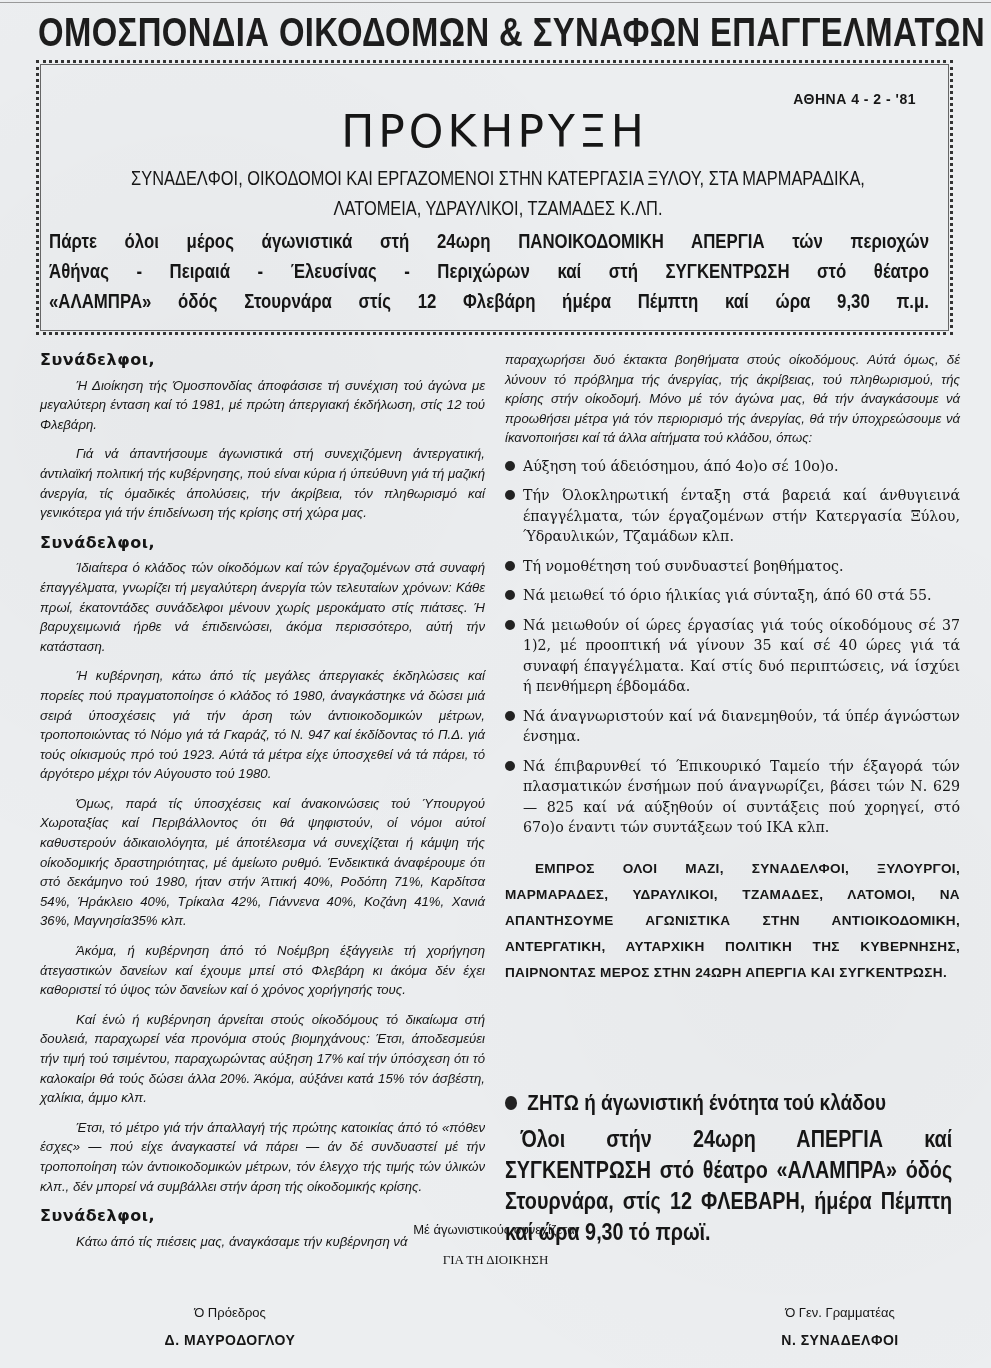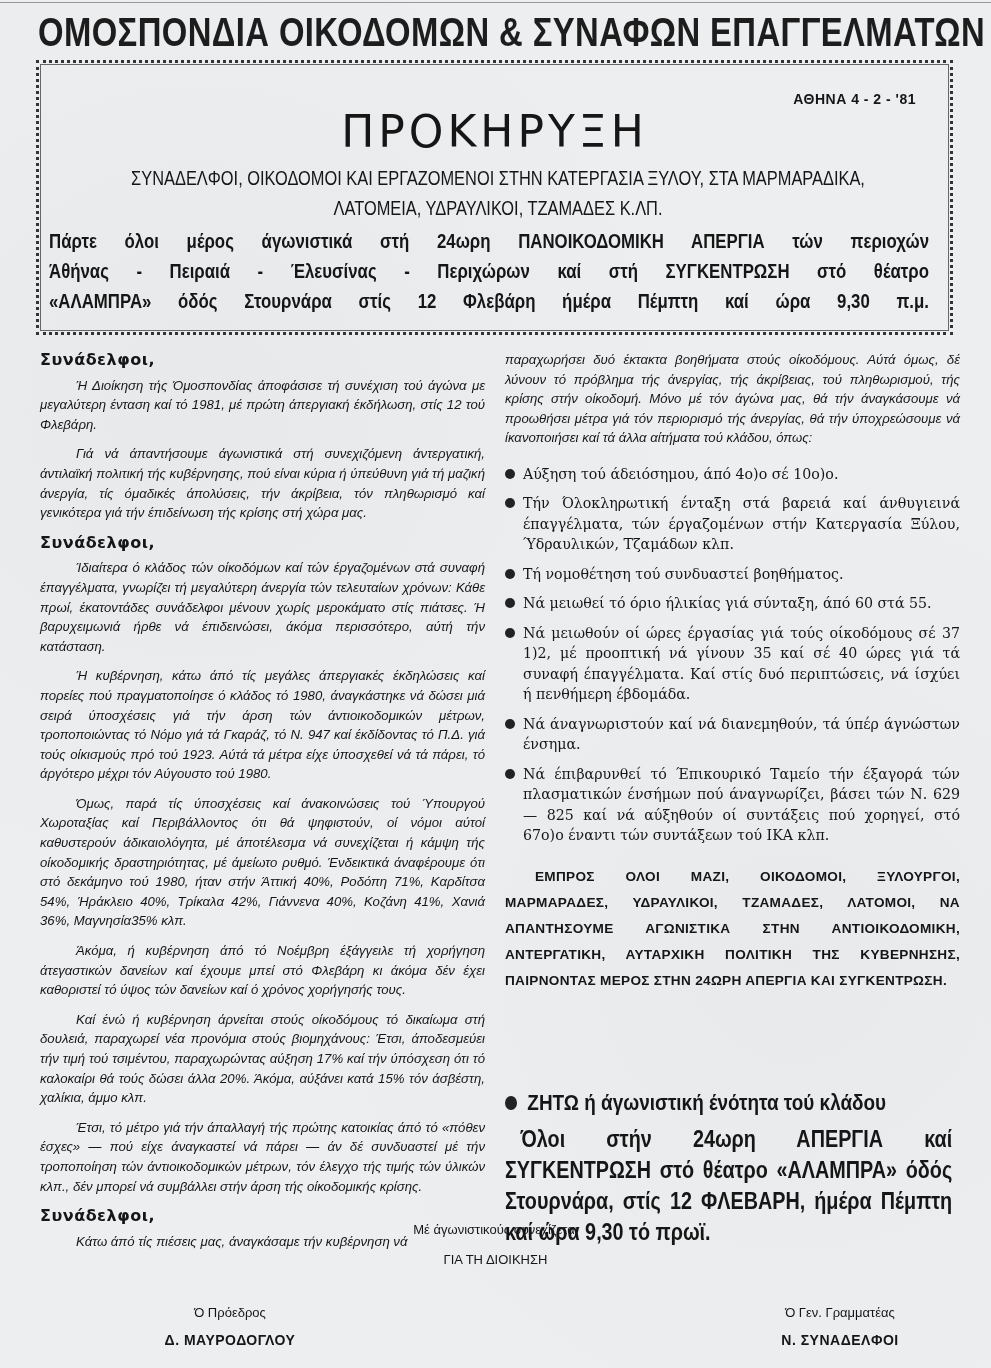--- a/index.html
+++ b/index.html
@@ -54,21 +54,21 @@
   .call p { margin: 0; text-align: justify; text-align-last: justify; }
 
   .col { position: absolute; font-family: "Liberation Sans", sans-serif; }
   .col-left { left: 40px; top: 350px; width: 445px; font-style: italic; font-size: 13.2px; line-height: 19.6px; }
   .col-left p { margin: 0 0 10px 0; text-indent: 36px; text-align: justify; }
   .col-left .greet {
     font-style: normal; font-weight: 900; font-size: 16px; text-indent: 0;
     font-family: "DejaVu Sans", sans-serif; margin: 0 0 6px 0; letter-spacing: 0.5px;
   }
   .col-right { left: 505px; top: 350px; width: 455px; }
-  .col-right .cont { font-style: italic; font-size: 13.2px; line-height: 19.6px; text-align: justify; margin: 0 0 16px 0; }
+  .col-right .cont { font-style: italic; font-size: 13.2px; line-height: 19.6px; text-align: justify; margin: 0 0 8px 0; }
   .demands { list-style: none; margin: 0; padding: 0; font-family: "DejaVu Serif", serif; font-size: 14.2px; line-height: 20.5px; }
   .demands li { position: relative; padding-left: 18px; margin-bottom: 9px; text-align: justify; }
   .bullet {
     position: absolute; left: 0; top: 5px; width: 10px; height: 10px; border-radius: 50%; background: #222;
   }
   .appeal {
     font-weight: bold; font-size: 13.6px; line-height: 26px; text-align: justify; margin: 18px 0 0 0;
     text-indent: 30px; letter-spacing: 0.3px;
   }
   .slogan {
@@ -78,21 +78,21 @@
   .slogan-line { display: flex; align-items: center; gap: 12px; white-space: nowrap; transform: scaleX(0.86); transform-origin: left; }
   .slogan-bullet { width: 14px; height: 14px; border-radius: 50%; background: #222; flex: 0 0 auto; }
   .slogan-text {
     margin-top: 6px; width: 520px; font-size: 23px; line-height: 31px; text-indent: 18px;
     transform: scaleX(0.86); transform-origin: left top; text-align: justify;
   }
   .closing {
     position: absolute; left: 0; right: 0; top: 1222px; text-align: center; font-size: 13px;
   }
   .closing .line1 { position: absolute; left: 0; right: 0; top: 0; }
-  .closing .line2 { position: absolute; left: 0; right: 0; top: 30px; }
+  .closing .line2 { position: absolute; left: 0; right: 0; top: 30px; font-family: Liberation Serif, serif; }
   .sig { position: absolute; font-size: 13px; text-align: center; }
   .sig-left { left: 160px; top: 1305px; width: 140px; }
   .sig-right { left: 760px; top: 1305px; width: 160px; }
   .sig .role { display: block; margin-bottom: 12px; }
   .sig .name { display: block; font-weight: bold; font-size: 14px; letter-spacing: 0.5px; }
   .topline { position: absolute; left: 0; top: 2px; width: 991px; height: 1px; background: #999; }
 </style>
 </head>
 <body>
 
@@ -136,21 +136,21 @@
     <p class="cont">παραχωρήσει δυό έκτακτα βοηθήματα στούς οίκοδόμους. Αύτά όμως, δέ λύνουν τό πρόβλημα τής άνεργίας, τής άκρίβειας, τού πληθωρισμού, τής κρίσης στήν οίκοδομή. Μόνο μέ τόν άγώνα μας, θά τήν άναγκάσουμε νά προωθήσει μέτρα γιά τόν περιορισμό τής άνεργίας, θά τήν ύποχρεώσουμε νά ίκανοποιήσει καί τά άλλα αίτήματα τού κλάδου, όπως:</p>
     <ul class="demands">
       <li><span class="bullet"></span><span>Αύξηση τού άδειόσημου, άπό 4ο)ο σέ 10ο)ο.</span></li>
       <li><span class="bullet"></span><span>Τήν Όλοκληρωτική ένταξη στά βαρειά καί άνθυγιεινά έπαγγέλματα, τών έργαζομένων στήν Κατεργασία Ξύλου, Ύδραυλικών, Τζαμάδων κλπ.</span></li>
       <li><span class="bullet"></span><span>Τή νομοθέτηση τού συνδυαστεί βοηθήματος.</span></li>
       <li><span class="bullet"></span><span>Νά μειωθεί τό όριο ήλικίας γιά σύνταξη, άπό 60 στά 55.</span></li>
       <li><span class="bullet"></span><span>Νά μειωθούν οί ώρες έργασίας γιά τούς οίκοδόμους σέ 37 1)2, μέ προοπτική νά γίνουν 35 καί σέ 40 ώρες γιά τά συναφή έπαγγέλματα. Καί στίς δυό περιπτώσεις, νά ίσχύει ή πενθήμερη έβδομάδα.</span></li>
       <li><span class="bullet"></span><span>Νά άναγνωριστούν καί νά διανεμηθούν, τά ύπέρ άγνώστων ένσημα.</span></li>
       <li><span class="bullet"></span><span>Νά έπιβαρυνθεί τό Έπικουρικό Ταμείο τήν έξαγορά τών πλασματικών ένσήμων πού άναγνωρίζει, βάσει τών Ν. 629 — 825 καί νά αύξηθούν οί συντάξεις πού χορηγεί, στό 67ο)ο έναντι τών συντάξεων τού ΙΚΑ κλπ.</span></li>
     </ul>
-    <p class="appeal">ΕΜΠΡΟΣ ΟΛΟΙ ΜΑΖΙ, ΟΙΚΟΔΟΜΟΙ, ΞΥΛΟΥΡΓΟΙ, ΜΑΡΜΑΡΑΔΕΣ, ΥΔΡΑΥΛΙΚΟΙ, ΤΖΑΜΑΔΕΣ, ΛΑΤΟΜΟΙ, ΝΑ ΑΠΑΝΤΗΣΟΥΜΕ ΑΓΩΝΙΣΤΙΚΑ ΣΤΗΝ ΑΝΤΙΟΙΚΟΔΟΜΙΚΗ, ΑΝΤΕΡΓΑΤΙΚΗ, ΑΥΤΑΡΧΙΚΗ ΠΟΛΙΤΙΚΗ ΤΗΣ ΚΥΒΕΡΝΗΣΗΣ, ΠΑΙΡΝΟΝΤΑΣ ΜΕΡΟΣ ΣΤΗΝ 24ΩΡΗ ΑΠΕΡΓΙΑ ΚΑΙ ΣΥΓΚΕΝΤΡΩΣΗ.</p>
+    <p class="appeal">ΕΜΠΡΟΣ ΟΛΟΙ ΜΑΖΙ, ΣΥΝΑΔΕΛΦΟΙ, ΞΥΛΟΥΡΓΟΙ, ΜΑΡΜΑΡΑΔΕΣ, ΥΔΡΑΥΛΙΚΟΙ, ΤΖΑΜΑΔΕΣ, ΛΑΤΟΜΟΙ, ΝΑ ΑΠΑΝΤΗΣΟΥΜΕ ΑΓΩΝΙΣΤΙΚΑ ΣΤΗΝ ΑΝΤΙΟΙΚΟΔΟΜΙΚΗ, ΑΝΤΕΡΓΑΤΙΚΗ, ΑΥΤΑΡΧΙΚΗ ΠΟΛΙΤΙΚΗ ΤΗΣ ΚΥΒΕΡΝΗΣΗΣ, ΠΑΙΡΝΟΝΤΑΣ ΜΕΡΟΣ ΣΤΗΝ 24ΩΡΗ ΑΠΕΡΓΙΑ ΚΑΙ ΣΥΓΚΕΝΤΡΩΣΗ.</p>
   </div>
 
   <div class="slogan">
     <div class="slogan-line">
       <span class="slogan-bullet"></span>
       <span>ΖΗΤΩ ή άγωνιστική ένότητα τού κλάδου</span>
     </div>
     <div class="slogan-text">Όλοι στήν 24ωρη ΑΠΕΡΓΙΑ καί ΣΥΓΚΕΝΤΡΩΣΗ στό θέατρο «ΑΛΑΜΠΡΑ» όδός Στουρνάρα, στίς 12 ΦΛΕΒΑΡΗ, ήμέρα Πέμπτη καί ώρα 9,30 τό πρωϊ.</div>
   </div>
 

